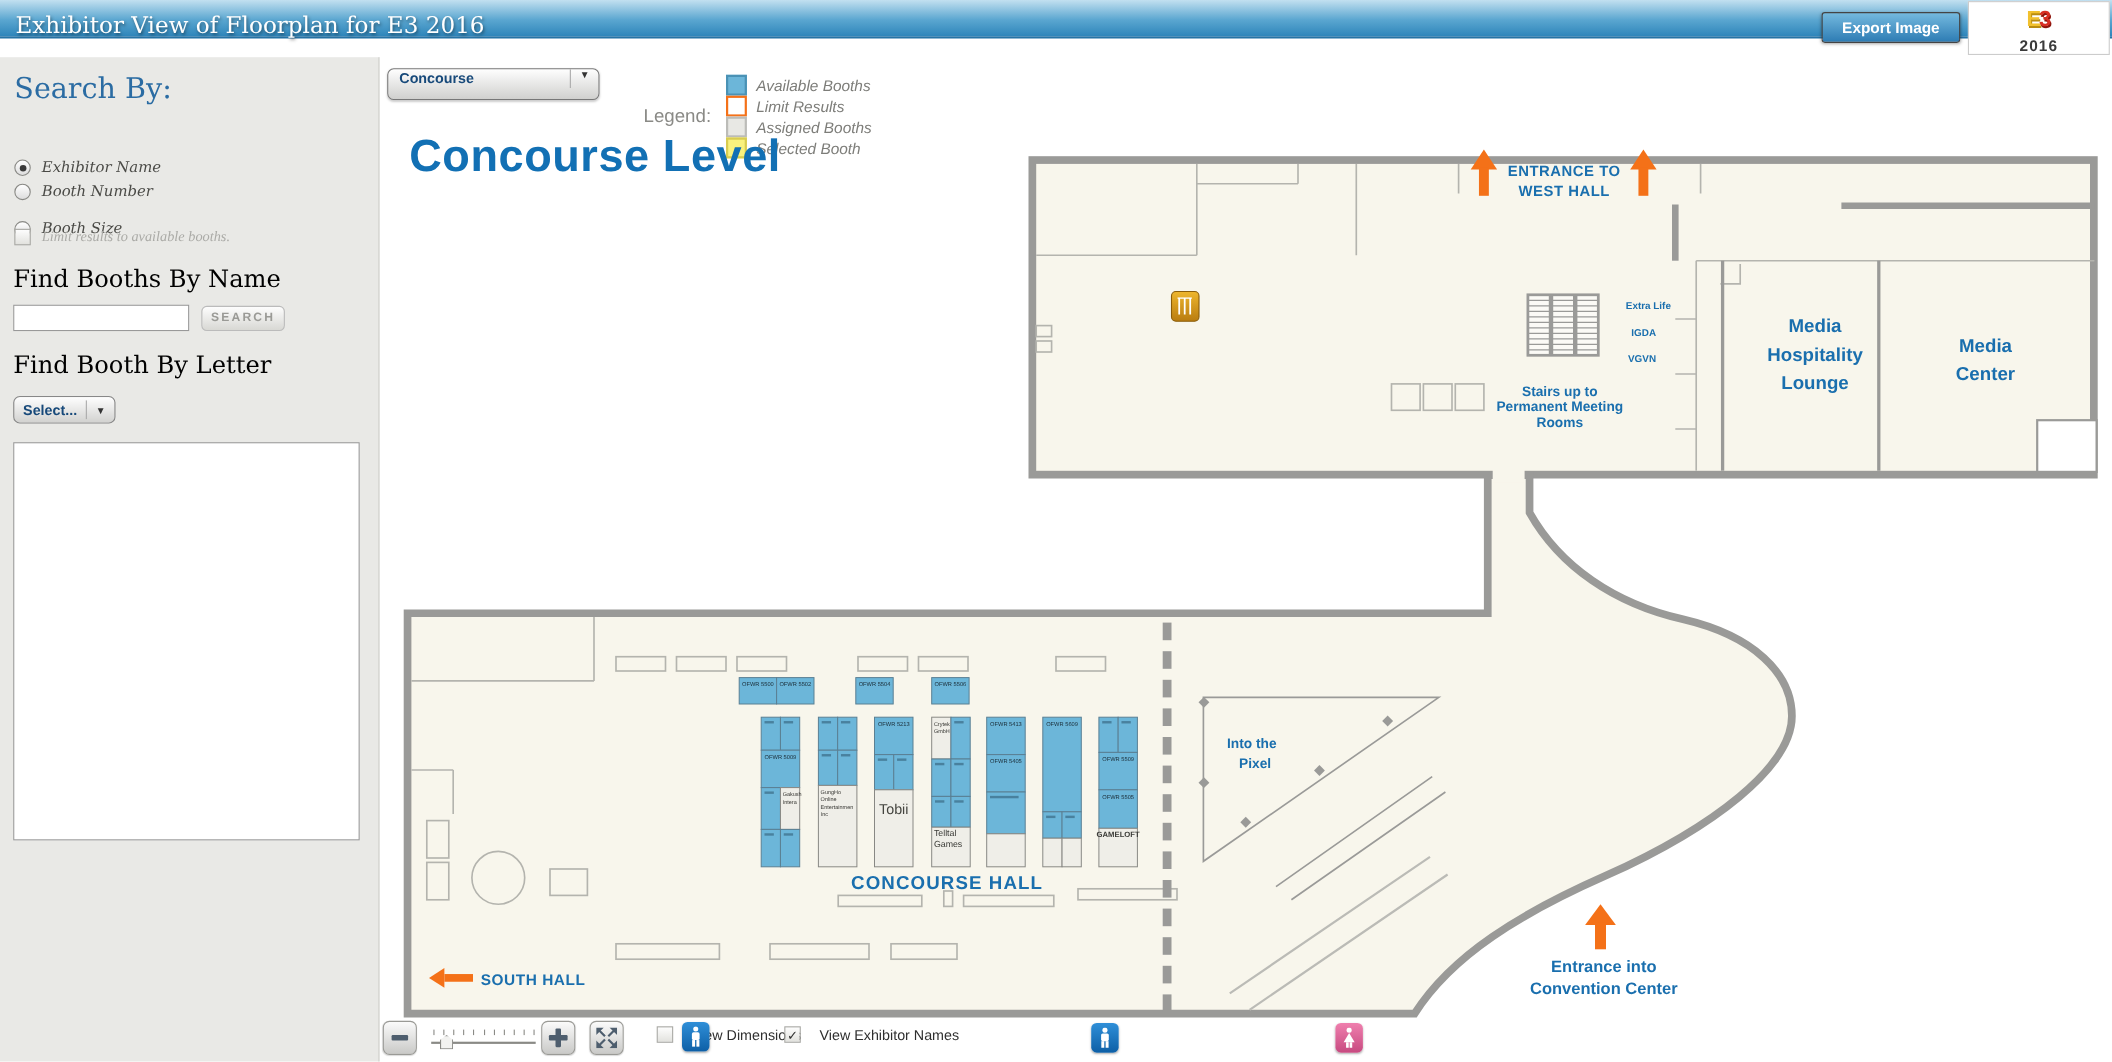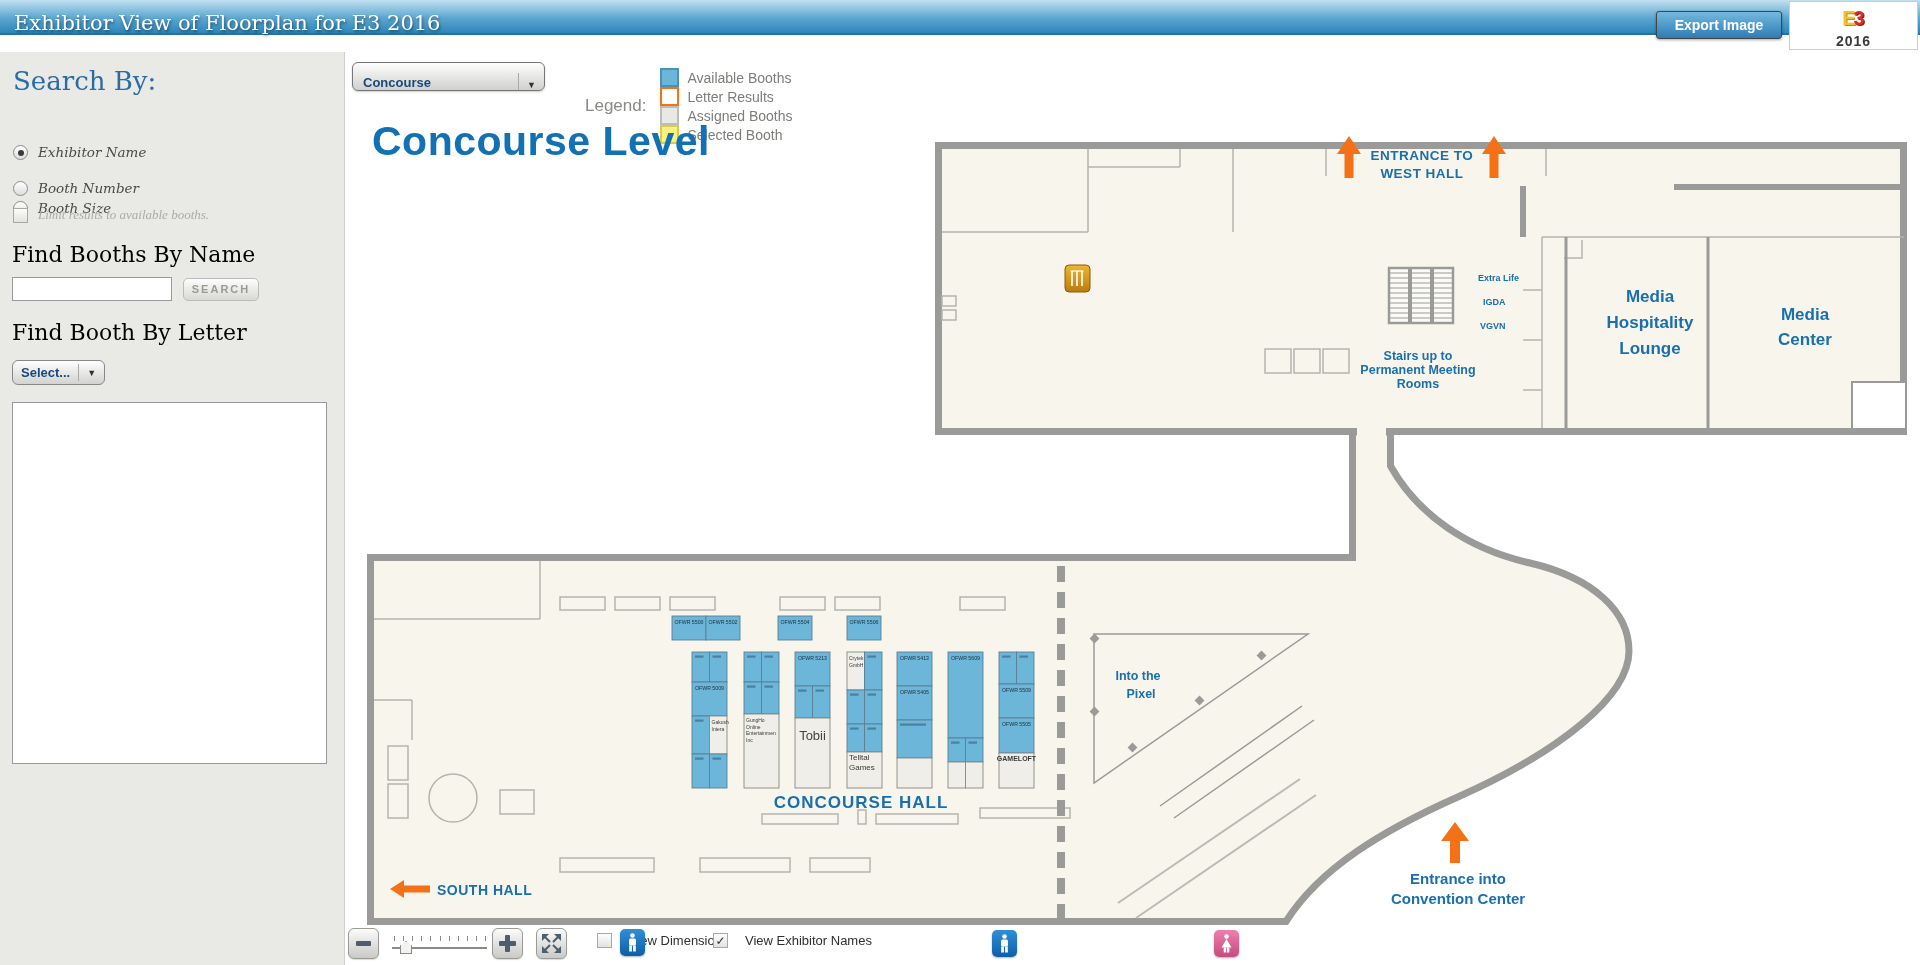--- a/index.html
+++ b/index.html
@@ -43,28 +43,28 @@
     font-size:11px;font-weight:bold;letter-spacing:2px;color:#9a9a96;text-align:center;line-height:21px;}
   .letter-select{position:absolute;left:12px;top:308px;height:25px;cursor:pointer;display:flex;
     align-items:center;background:linear-gradient(#fefefe,#d2d2d0);border:1px solid #888;border-radius:6px;}
   .letter-select .val{font-size:13px;font-weight:bold;color:#17497a;padding:0 8px;}
   .sel-div{width:1px;height:17px;background:#aaa;}
   .sel-arrow{font-size:9px;color:#333;padding:0 8px;}
   .listbox{position:absolute;left:12px;top:350px;width:315px;height:362px;background:#fff;
     border:1px solid #999;}
   
   .level-select{position:absolute;left:352px;top:62px;width:193px;height:29px;cursor:pointer;
-    display:flex;align-items:flex-end;background:linear-gradient(#fefefe,#d0d0ce);
+    display:flex;align-items:flex-start;background:linear-gradient(#fefefe,#d0d0ce);
     border:1px solid #777;border-radius:6px;box-shadow:0 1px 2px rgba(0,0,0,.2);}
   .level-select .val{flex:1;font-size:13px;font-weight:bold;color:#17497a;padding:0 10px;}
   .legend{position:absolute;left:585px;top:68px;display:flex;align-items:center;}
   .legend-title{font-size:17px;color:#8a8a86;margin-right:14px;}
   .legend-item{display:flex;align-items:center;margin-right:16px;}
   .legend-swatch{width:19px;height:19px;margin-right:8px;}
-  .legend-label{font-size:14px;color:#7d7d79;}
+  .legend-label{font-size:14px;color:#7d7d79;font-style:italic;}
   .map-title{position:absolute;left:372px;top:118px;font-size:41px;font-weight:bold;
     color:#1270b4;letter-spacing:.5px;}
   
   #map{position:absolute;left:345px;top:55px;width:1575px;height:910px;z-index:1;}
   
   .tool-btn{position:absolute;width:31px;height:31px;top:928px;cursor:pointer;z-index:5;
     background:linear-gradient(#fbfbfb,#c9c9c7);border:1px solid #9a9a96;border-radius:6px;
     display:flex;align-items:center;justify-content:center;box-shadow:0 1px 1px rgba(0,0,0,.15);}
   .glyph-minus{width:15px;height:5px;background:#4e5e6e;border-radius:1px;}
   .glyph-plus{position:relative;width:17px;height:17px;}
@@ -95,21 +95,21 @@
   <div class="logo-year">2016</div>
 </div>
 
 <div class="sidebar">
   <div class="search-by">Search By:</div>
   <div id="radio-list">
       <div class="radio-row" style="top: 92px;">
         <div class="radio-circle sel"></div>
         <div class="radio-label">Exhibitor Name</div>
       </div>
-      <div class="radio-row" style="top: 128px;">
+      <div class="radio-row" style="top: 114px;">
         <div class="radio-circle"></div>
         <div class="radio-label">Booth Number</div>
       </div>
       <div class="radio-row" style="top: 148px;">
         <div class="radio-circle"></div>
         <div class="radio-label">Booth Size</div>
       </div>
     </div>
   <div class="limit-row">
     <div class="checkbox"></div>
@@ -134,21 +134,21 @@
 </div>
 <div class="legend">
   <span class="legend-title">Legend:</span>
   <span id="legend-items">
       <span class="legend-item">
         <span class="legend-swatch" style="background: rgb(108, 182, 217); border: 2px solid rgb(74, 146, 181);"></span>
         <span class="legend-label">Available Booths</span>
       </span>
       <span class="legend-item">
         <span class="legend-swatch" style="background: rgb(255, 255, 255); border: 2px solid rgb(244, 113, 24);"></span>
-        <span class="legend-label">Letter Results</span>
+        <span class="legend-label">Limit Results</span>
       </span>
       <span class="legend-item">
         <span class="legend-swatch" style="background: rgb(232, 232, 228); border: 2px solid rgb(188, 188, 184);"></span>
         <span class="legend-label">Assigned Booths</span>
       </span>
       <span class="legend-item">
         <span class="legend-swatch" style="background: rgb(249, 242, 126); border: 2px solid rgb(216, 204, 80);"></span>
         <span class="legend-label">Selected Booth</span>
       </span>
     </span>

